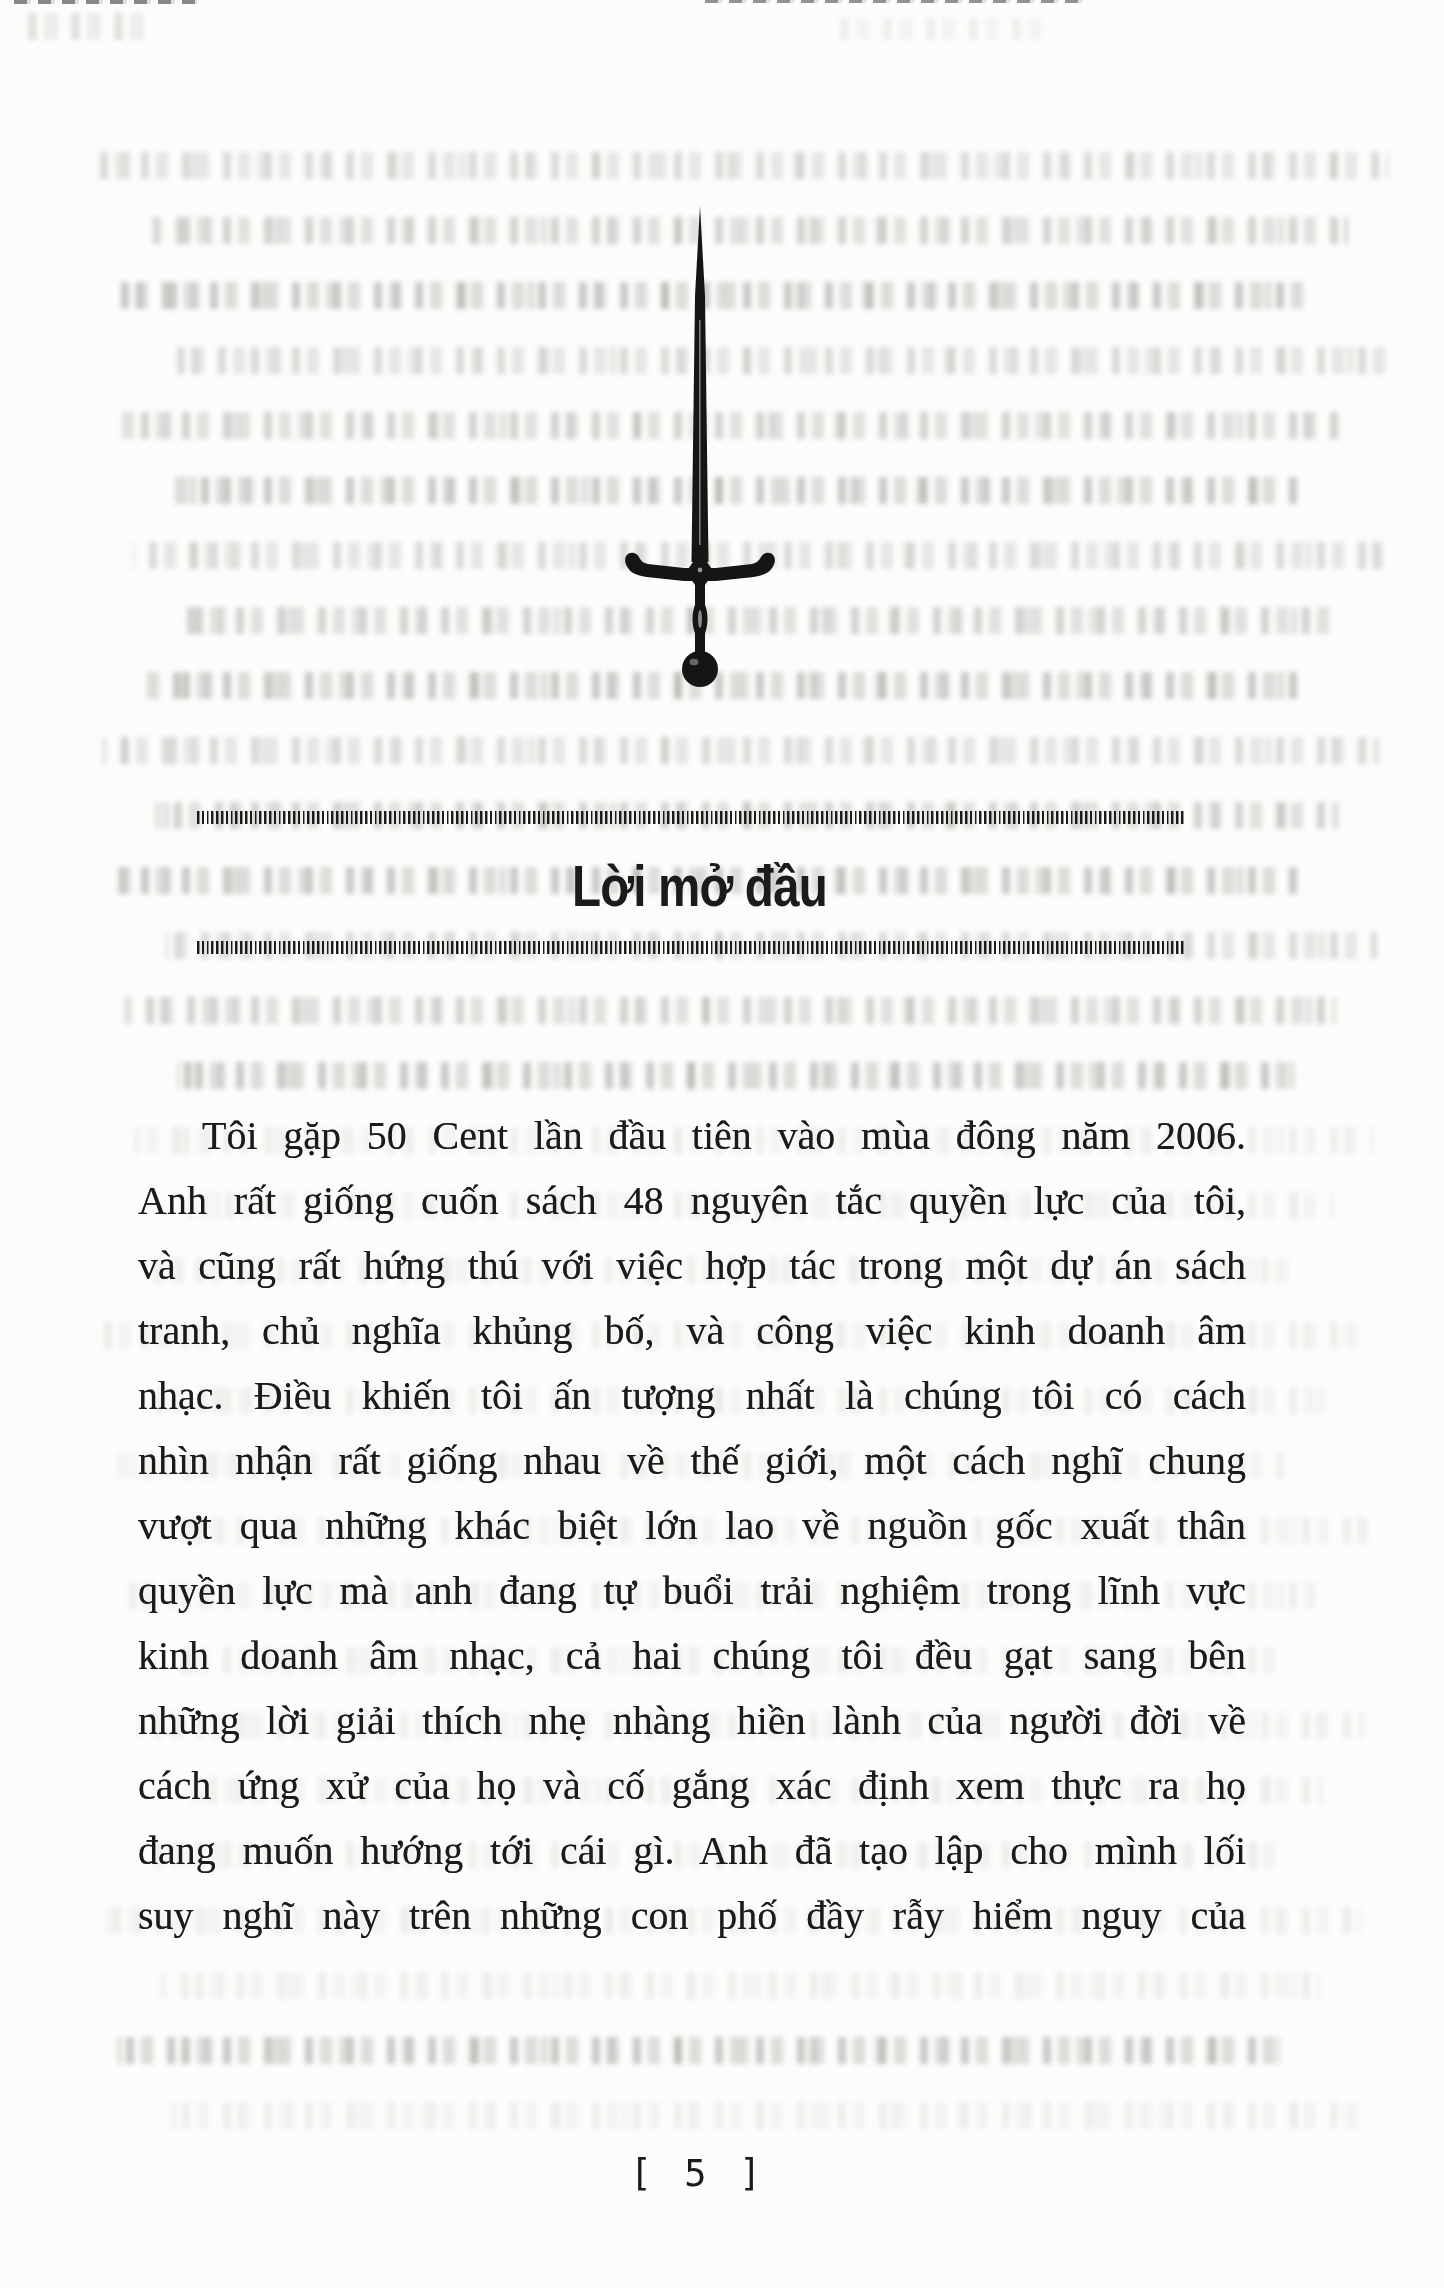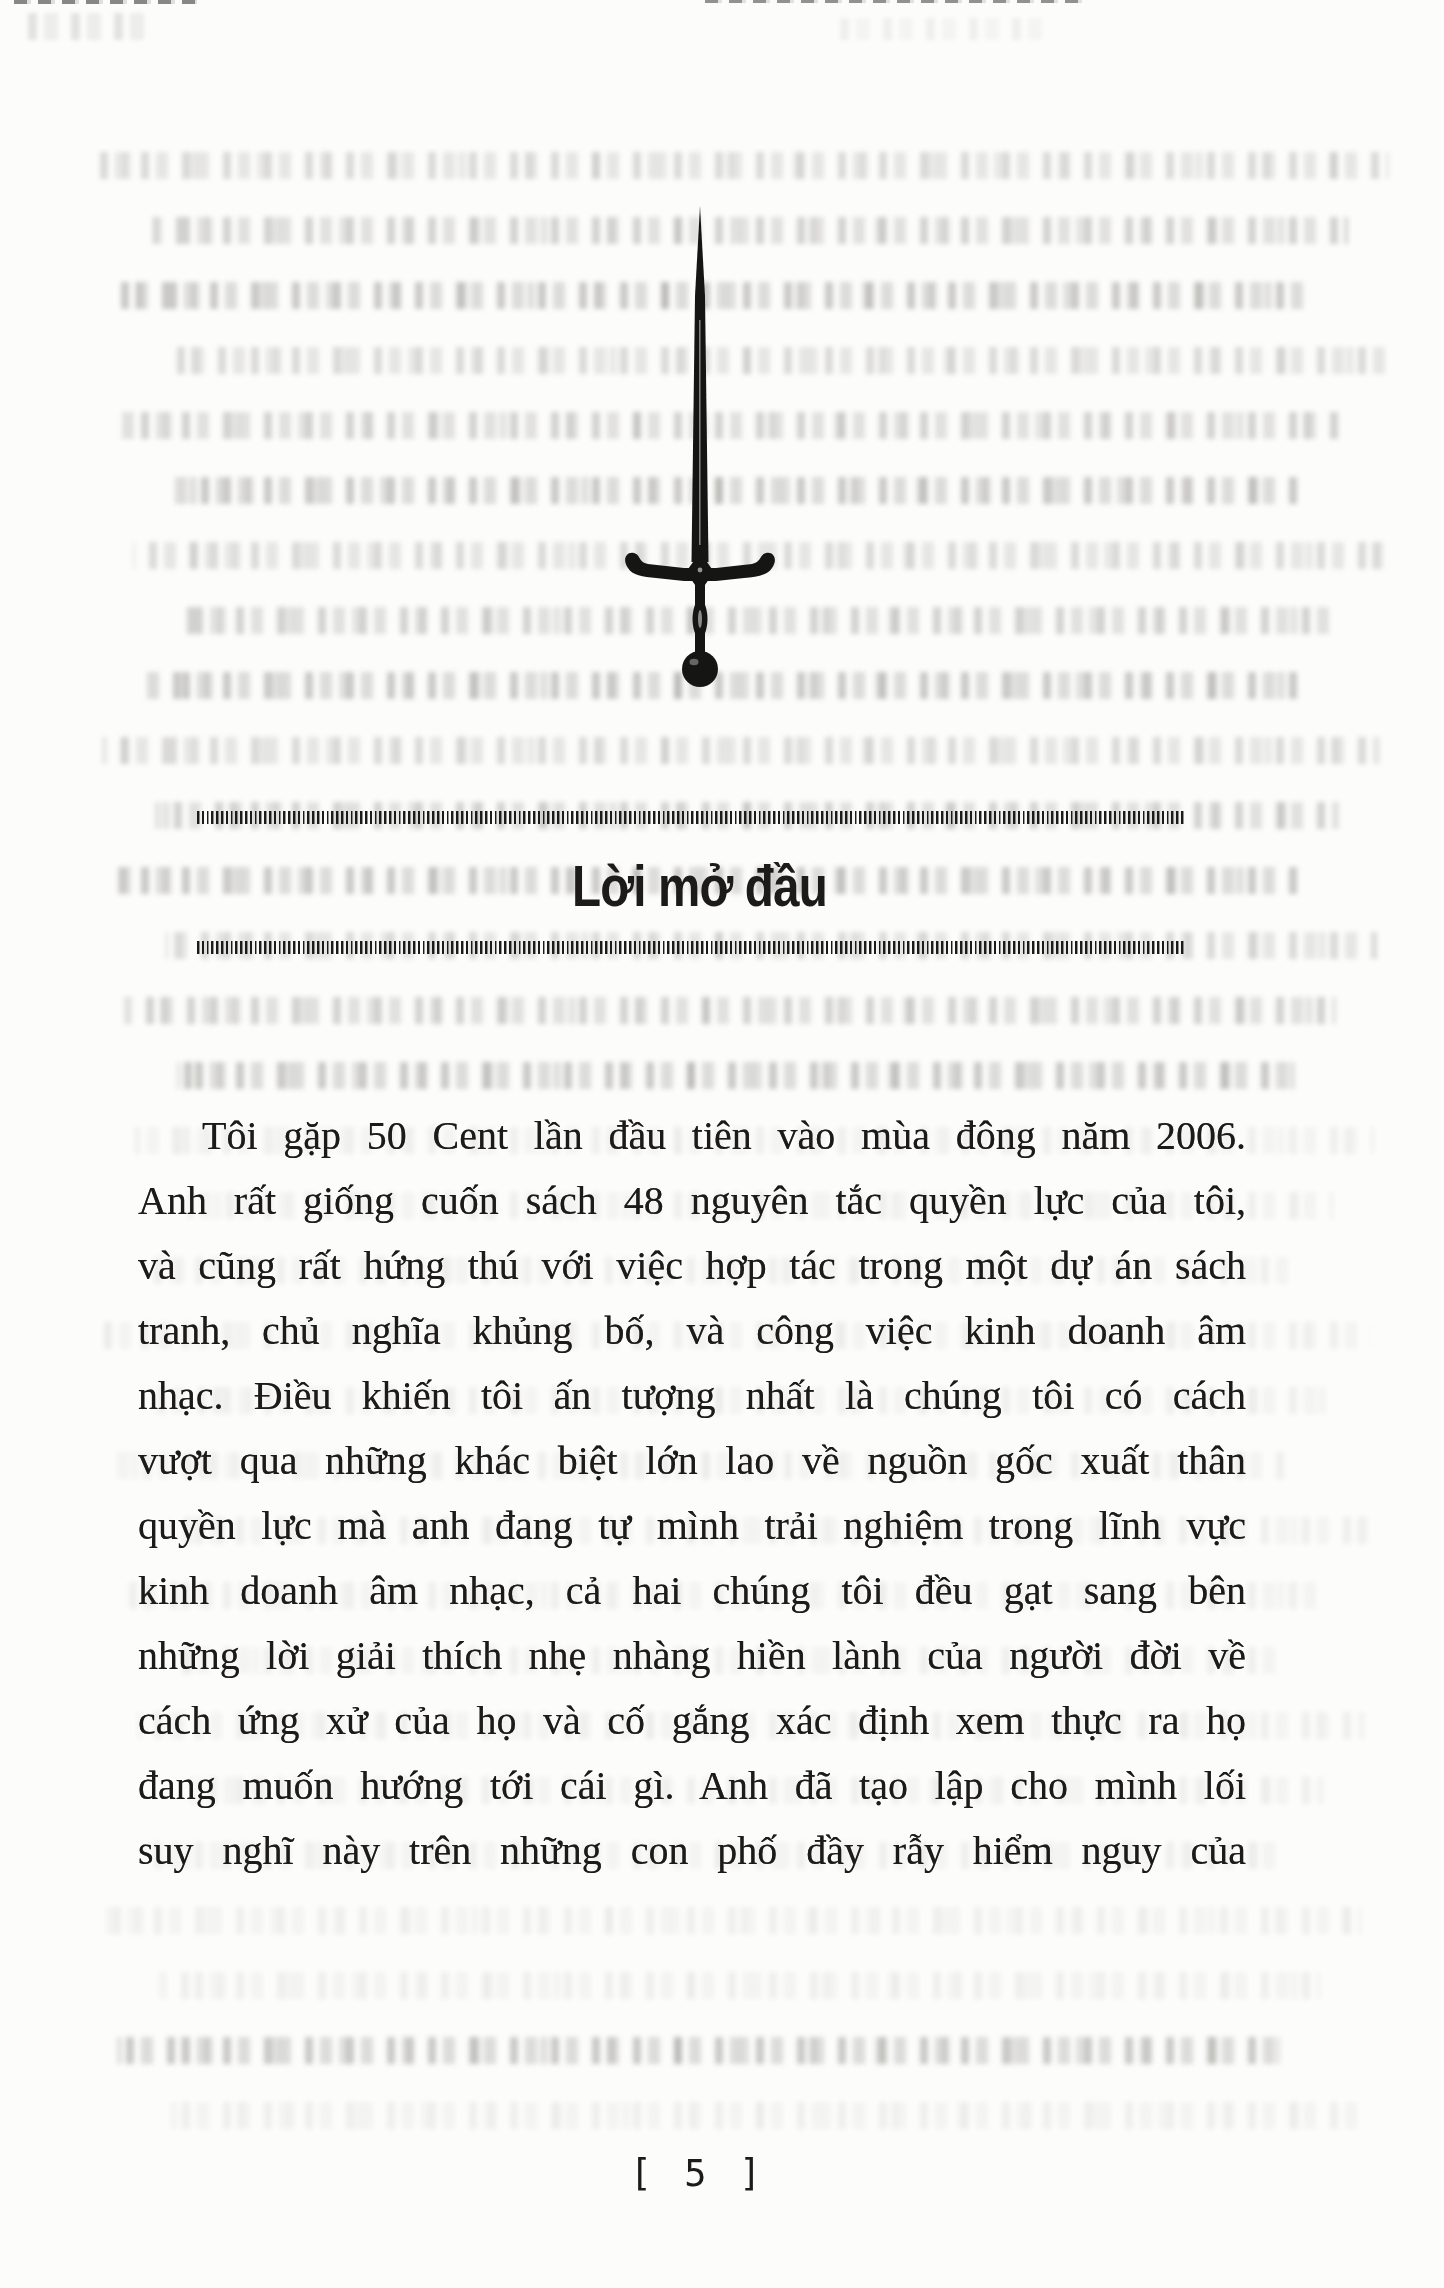--- a/index.html
+++ b/index.html
@@ -168,22 +168,23 @@
   </h1>
 
   <div class="rule rule-bottom"></div>
 
   <div class="body-text" id="paragraph">
       <div class="bodyline indent"><span>Tôi gặp 50 Cent lần đầu tiên vào mùa đông năm 2006.</span></div>
       <div class="bodyline"><span>Anh rất giống cuốn sách </span><span class="it">48 nguyên tắc quyền lực</span><span> của tôi,</span></div>
       <div class="bodyline"><span>và cũng rất hứng thú với việc hợp tác trong một dự án sách</span></div>
       <div class="bodyline"><span>tranh, chủ nghĩa khủng bố, và công việc kinh doanh âm</span></div>
       <div class="bodyline"><span>nhạc. Điều khiến tôi ấn tượng nhất là chúng tôi có cách</span></div>
+      <div class="bodyline"><span>nhìn nhận rất giống nhau về thế giới, một cách nghĩ chung</span></div>
       <div class="bodyline"><span>vượt qua những khác biệt lớn lao về nguồn gốc xuất thân</span></div>
-      <div class="bodyline"><span>quyền lực mà anh đang tự mình trải nghiệm trong lĩnh vực</span></div>
+      <div class="bodyline"><span>quyền lực mà anh đang tự buổi trải nghiệm trong lĩnh vực</span></div>
       <div class="bodyline"><span>kinh doanh âm nhạc, cả hai chúng tôi đều gạt sang bên</span></div>
       <div class="bodyline"><span>những lời giải thích nhẹ nhàng hiền lành của người đời về</span></div>
       <div class="bodyline"><span>cách ứng xử của họ và cố gắng xác định xem thực ra họ</span></div>
       <div class="bodyline"><span>đang muốn hướng tới cái gì. Anh đã tạo lập cho mình lối</span></div>
       <div class="bodyline"><span>suy nghĩ này trên những con phố đầy rẫy hiểm nguy của</span></div>
     </div>
 
   <div class="page-number">[ 5 ]</div>
 
 </div>

